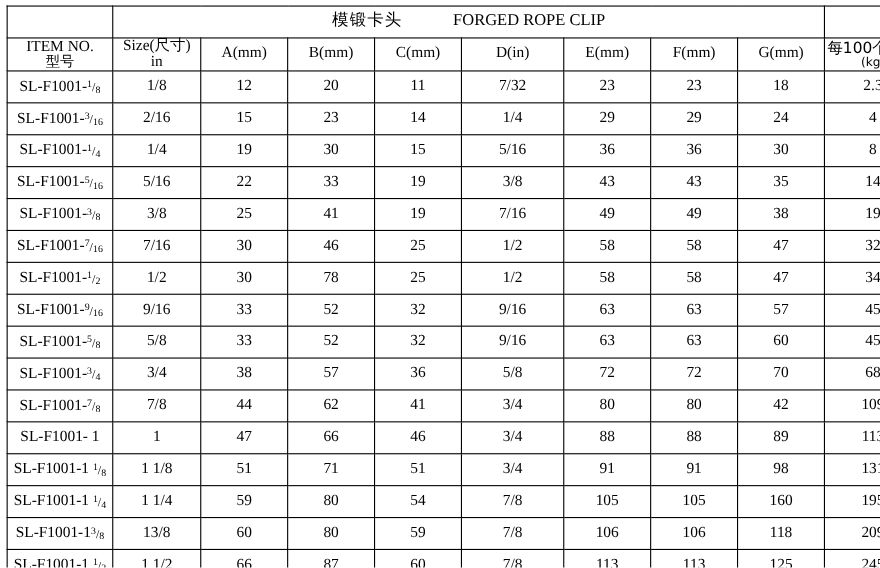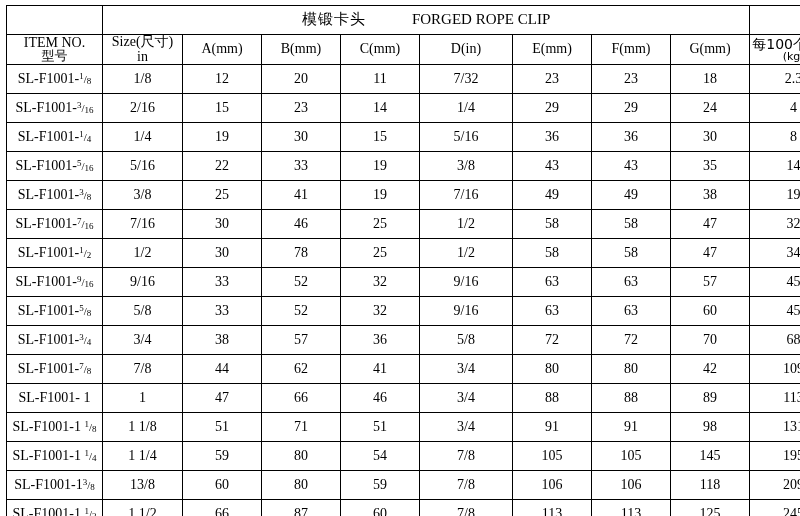--- a/index.html
+++ b/index.html
@@ -318,21 +318,21 @@
         </tr>
         <tr>
           <td class="itemcell"><span>SL-F1001-1 </span><span class="frac"><sup>1</sup><span class="sl">/</span><sub>4</sub></span></td>
           <td>1 1/4</td>
           <td>59</td>
           <td>80</td>
           <td>54</td>
           <td>7/8</td>
           <td>105</td>
           <td>105</td>
-          <td>145</td>
+          <td>160</td>
           <td>195</td>
         </tr>
         <tr>
           <td class="itemcell"><span>SL-F1001-1</span><span class="frac"><sup>3</sup><span class="sl">/</span><sub>8</sub></span></td>
           <td>13/8</td>
           <td>60</td>
           <td>80</td>
           <td>59</td>
           <td>7/8</td>
           <td>106</td>

